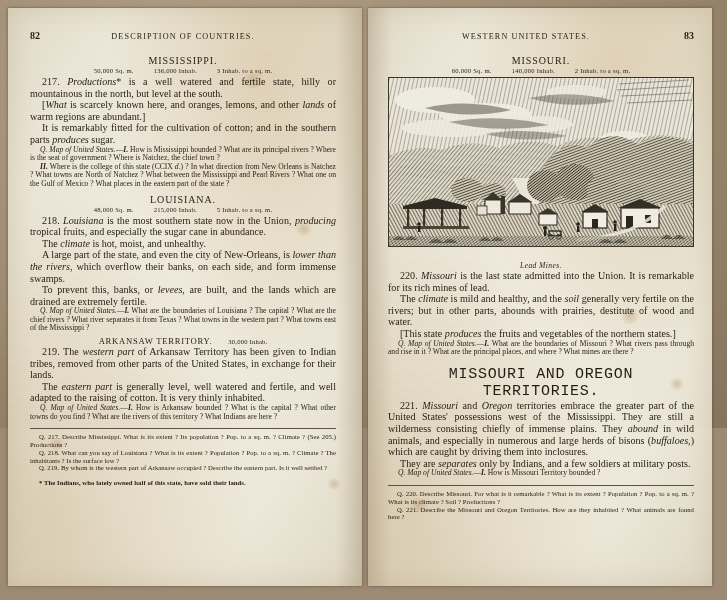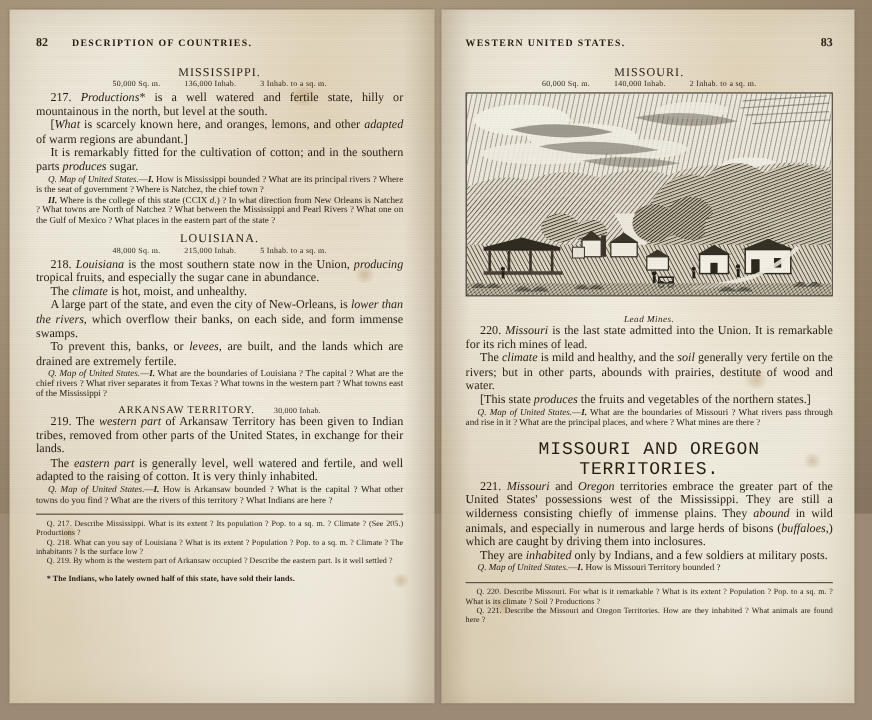--- a/index.html
+++ b/index.html
@@ -91,21 +91,22 @@
     font-family: "Liberation Serif", serif;
   }
   .running-head .folio {
     font-size: 10px;
     letter-spacing: 0;
     font-weight: 700;
     width: 30px;
   }
   .running-head .rh-title {
     flex: 1;
-    font-weight: 700;
+    text-align: center;
+    font-weight: 400;
   }
   .running-head.rh-right .folio { order: 2; width: 30px; text-align: right; }
   .running-head.rh-right .rh-title { order: 1; }
 
   .state-head {
     text-align: center;
     font-size: 10px;
     letter-spacing: .9px;
     margin: 5px 0 1px;
     font-weight: 500;
@@ -222,21 +223,21 @@
       </div>
 
       <div>
         <div class="state-head">MISSISSIPPI.</div>
         <div class="stat-line">
           <span>50,000 Sq. m.</span>
           <span>136,000 Inhab.</span>
           <span>3 Inhab. to a sq. m.</span>
         </div>
         <p class="body">217. <i>Productions</i>* is a well watered and fertile state, hilly or mountainous in the north, but level at the south.</p>
-        <p class="body">[<i>What</i> is scarcely known here, and oranges, lemons, and other <i>adapted</i> of warm regions are abundant.]</p>
+        <p class="body">[<i>What</i> is scarcely known here, and oranges, lemons, and other <i>lands</i> of warm regions are abundant.]</p>
         <p class="body">It is remarkably fitted for the cultivation of cotton; and in the southern parts <i>produces</i> sugar.</p>
         <p class="q"><span class="qlabel">Q. Map of United States.</span>—<span class="rom">I.</span> How is Mississippi bounded ? What are its principal rivers ? Where is the seat of government ? Where is Natchez, the chief town ?</p>
         <p class="q"><span class="rom">II.</span> Where is the college of this state (CCIX <i>d.</i>) ? In what direction from New Orleans is Natchez ? What towns are North of Natchez ? What between the Mississippi and Pearl Rivers ? What one on the Gulf of Mexico ? What places in the eastern part of the state ?</p>
       </div>
 
       <div>
         <div class="state-head">LOUISIANA.</div>
         <div class="stat-line">
           <span>48,000 Sq. m.</span>
           <span>215,000 Inhab.</span>
@@ -419,21 +420,21 @@
 
         <p class="body">220. <i>Missouri</i> is the last state admitted into the Union. It is remarkable for its rich mines of lead.</p>
         <p class="body">The <i>climate</i> is mild and healthy, and the <i>soil</i> generally very fertile on the rivers; but in other parts, abounds with prairies, destitute of wood and water.</p>
         <p class="body">[This state <i>produces</i> the fruits and vegetables of the northern states.]</p>
         <p class="q"><span class="qlabel">Q. Map of United States.</span>—<span class="rom">I.</span> What are the boundaries of Missouri ? What rivers pass through and rise in it ? What are the principal places, and where ? What mines are there ?</p>
       </div>
 
       <div>
         <div class="terr-head">MISSOURI AND OREGON TERRITORIES.</div>
         <p class="body">221. <i>Missouri</i> and <i>Oregon</i> territories embrace the greater part of the United States' possessions west of the Mississippi. They are still a wilderness consisting chiefly of immense plains. They <i>abound</i> in wild animals, and especially in numerous and large herds of bisons (<i>buffaloes</i>,) which are caught by driving them into inclosures.</p>
-        <p class="body">They are <i>inhabited</i> only by Indians, and a few soldiers at military posts.</p>
+        <p class="body">They are <i>separates</i> only by Indians, and a few soldiers at military posts.</p>
         <p class="q"><span class="qlabel">Q. Map of United States.</span>—<span class="rom">I.</span> How is Missouri Territory bounded ?</p>
       </div>
 
       <hr class="foot-rule">
 
       <p class="foot">Q. 220. Describe Missouri. For what is it remarkable ? What is its extent ? Population ? Pop. to a sq. m. ? What is its climate ? Soil ? Productions ?</p>
       <p class="foot">Q. 221. Describe the Missouri and Oregon Territories. How are they inhabited ? What animals are found here ?</p>
     </div>
   </div>
 

